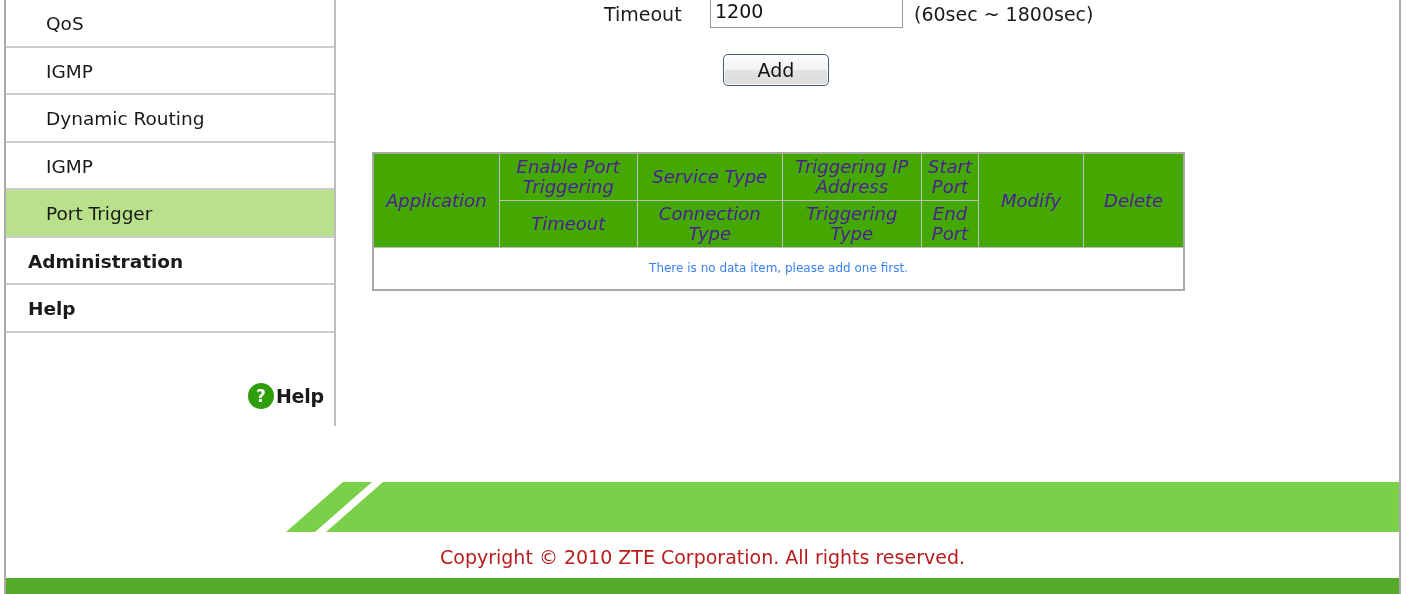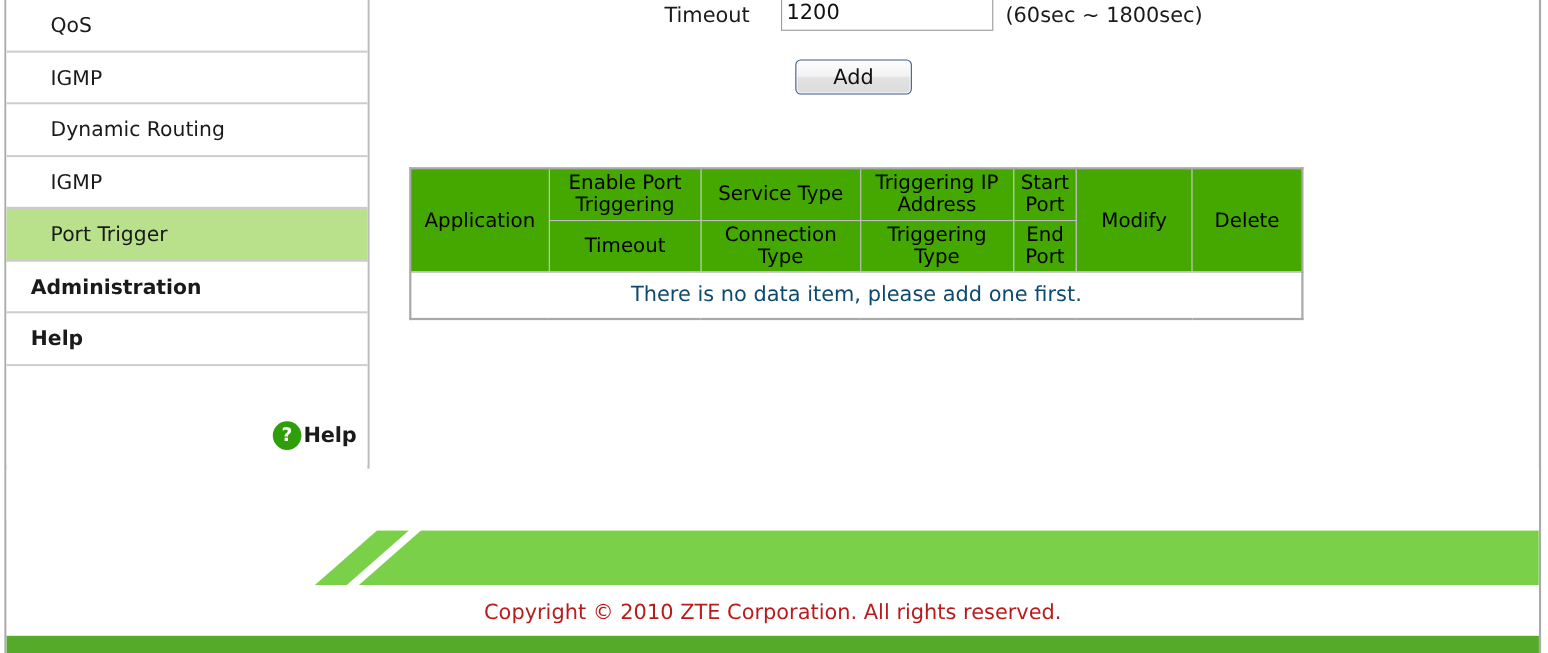--- a/index.html
+++ b/index.html
@@ -163,27 +163,28 @@
     border: 1px solid #bfbfbf;
     text-align: center;
     vertical-align: middle;
     font-size: 18px;
     color: #111111;
     line-height: 1.08;
     padding: 2px 1px;
   }
   #data-table td.hdr {
     background: #44a800;
-    color: #000000;
+    color: #4c1d95;
+    font-style: italic;
   }
   #data-table td.empty-cell {
     background: #ffffff;
     height: 43px;
-    font-size: 19px;
-    color: #0c4a6e;
+    font-size: 12px;
+    color: #3b82f6;
   }
   .col-app    { width: 122px; }
   .col-enable { width: 134px; }
   .col-svc    { width: 140px; }
   .col-trig   { width: 135px; }
   .col-port   { width: 55px;  }
   .col-mod    { width: 102px; }
   .col-del    { width: 97px;  }
   .hdr-row-1 td, .hdr-row-2 td { height: 47px; }
 

